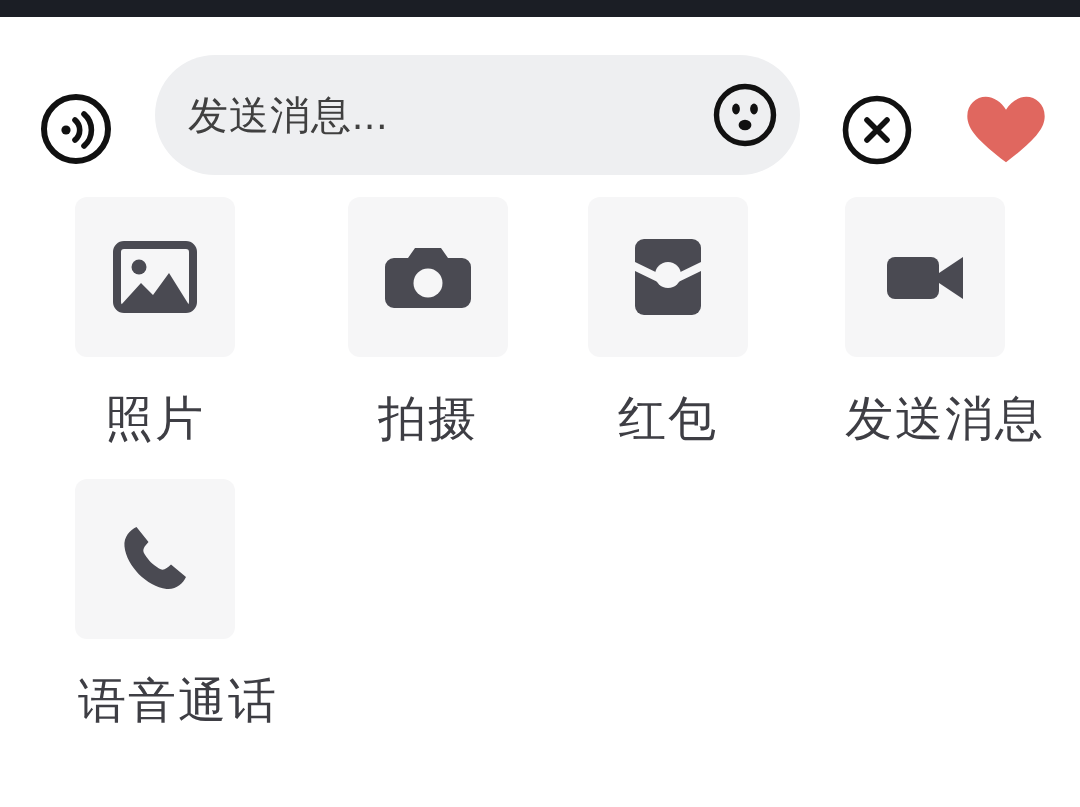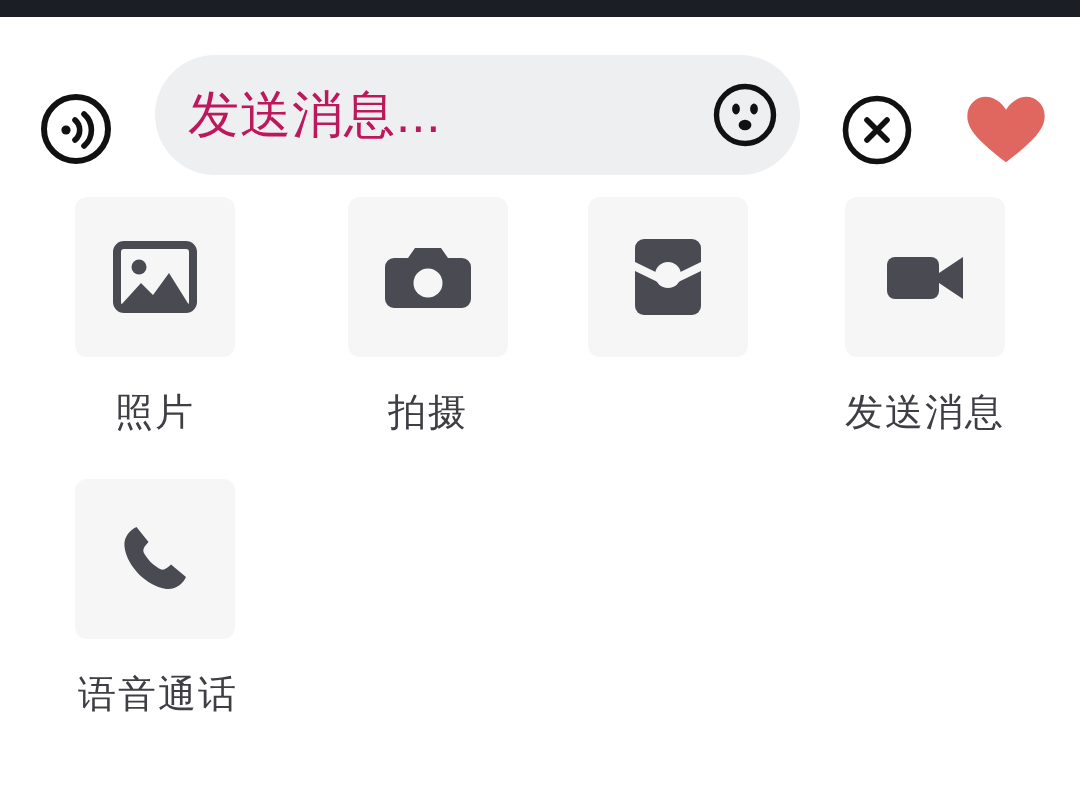--- a/index.html
+++ b/index.html
@@ -58,23 +58,23 @@
     width: 645px;
     height: 120px;
     background: #eeeff1;
     border-radius: 60px;
   }
   .input-placeholder {
     position: absolute;
     left: 33px;
     top: 50%;
     transform: translateY(-50%);
-    font-size: 51px;
+    font-size: 40px;
     letter-spacing: 1px;
-    color: #be185d;
+    color: #404040;
     white-space: nowrap;
     user-select: none;
   }
   .emoji-btn {
     position: absolute;
     right: 22px;
     top: 50%;
     transform: translateY(-50%);
     width: 66px;
     height: 66px;
@@ -124,21 +124,21 @@
     height: 160px;
     background: #f6f6f7;
     border-radius: 12px;
     display: flex;
     align-items: center;
     justify-content: center;
   }
   .action-label {
     margin-top: 30px;
     text-align: center;
-    font-size: 38px;
+    font-size: 48px;
     color: #3e3e44;
     letter-spacing: 2px;
     white-space: nowrap;
     user-select: none;
   }
   
   .grid-row.row2 .action-label {
     text-align: center;
     margin-left: 3px;
   }
@@ -216,20 +216,21 @@
       </div>
 
       <div class="action-item col2">
         <div class="action-tile">
           <svg class="tile-svg" width="92" height="92" viewBox="0 0 92 92">
             <rect x="13" y="8" width="66" height="76" rx="9" ry="9" fill="#4a4a52"></rect>
             <path d="M13 31 L46 47 L79 31 L79 40 L46 56 L13 40 Z" fill="#f6f6f7"></path>
             <circle cx="46" cy="44" r="13" fill="#f6f6f7"></circle>
           </svg>
         </div>
+        <div class="action-label">红包</div>
       </div>
 
       <div class="action-item col3">
         <div class="action-tile">
           <svg class="tile-svg" width="92" height="92" viewBox="0 0 92 92">
             <rect x="8" y="26" width="52" height="42" rx="8" ry="8" fill="#4a4a52"></rect>
             <path d="M60 42 L84 26 L84 68 L60 52 Z" fill="#4a4a52"></path>
           </svg>
         </div>
         <div class="action-label">发送消息</div>

